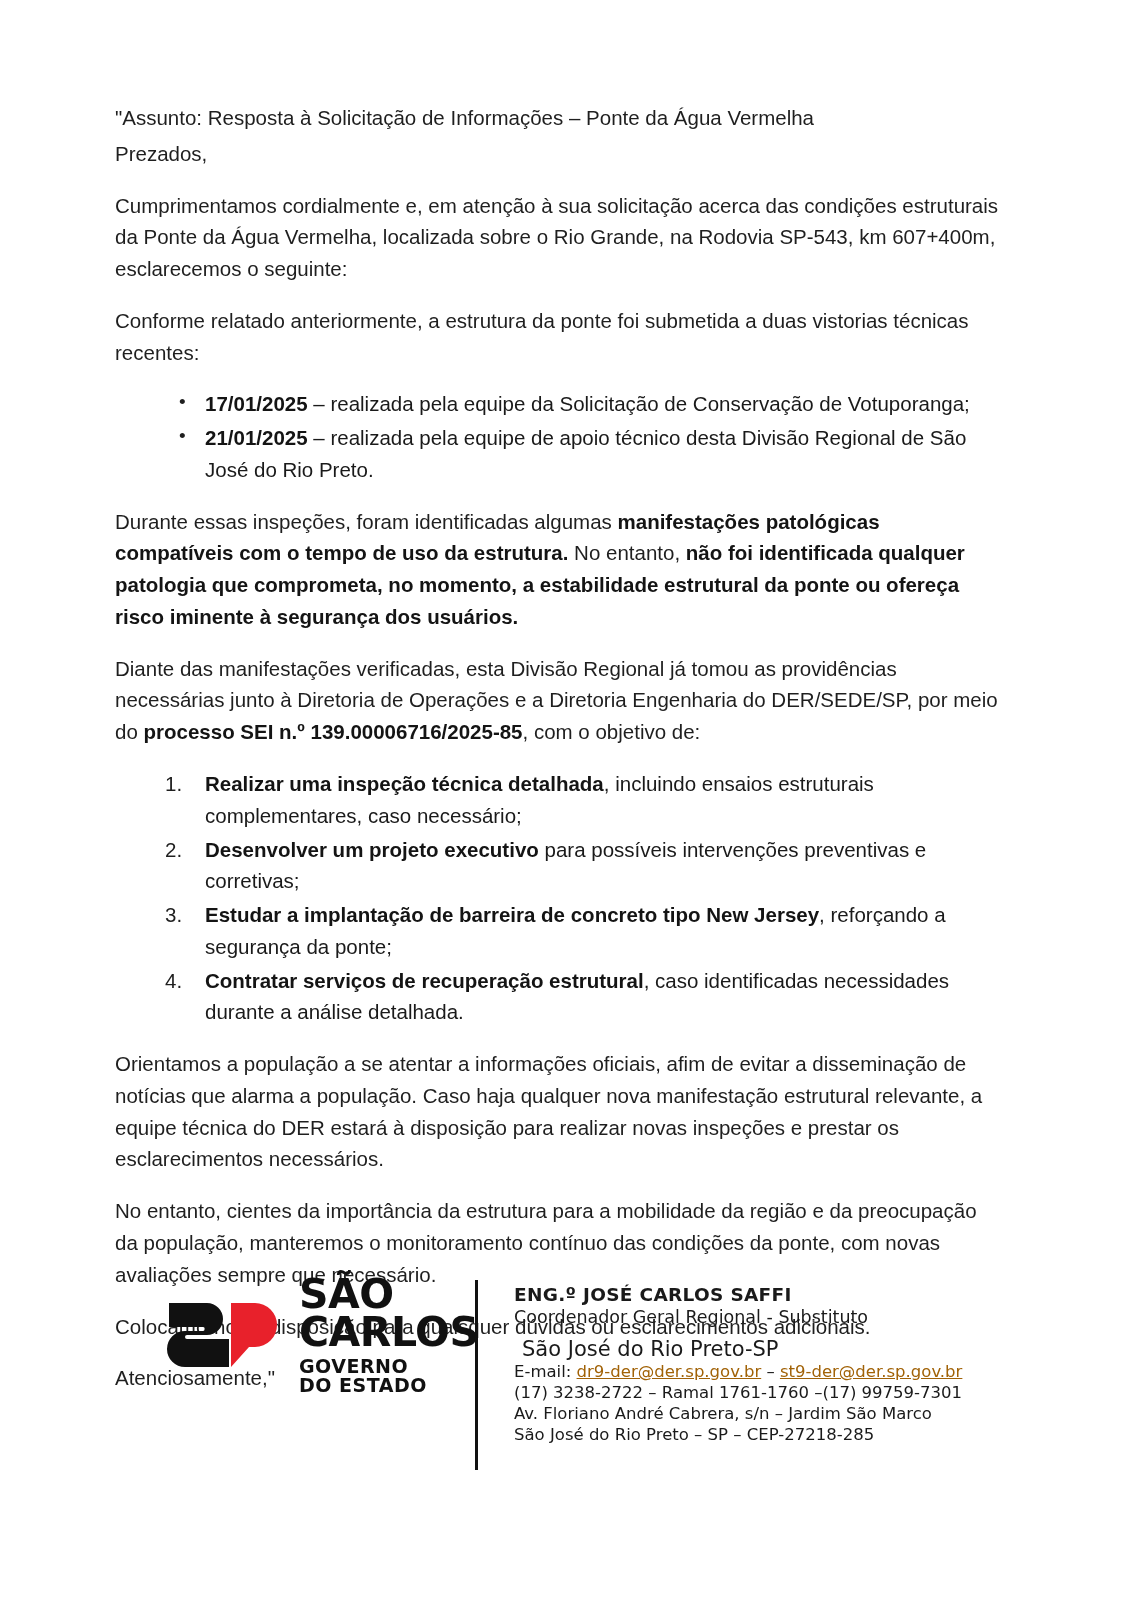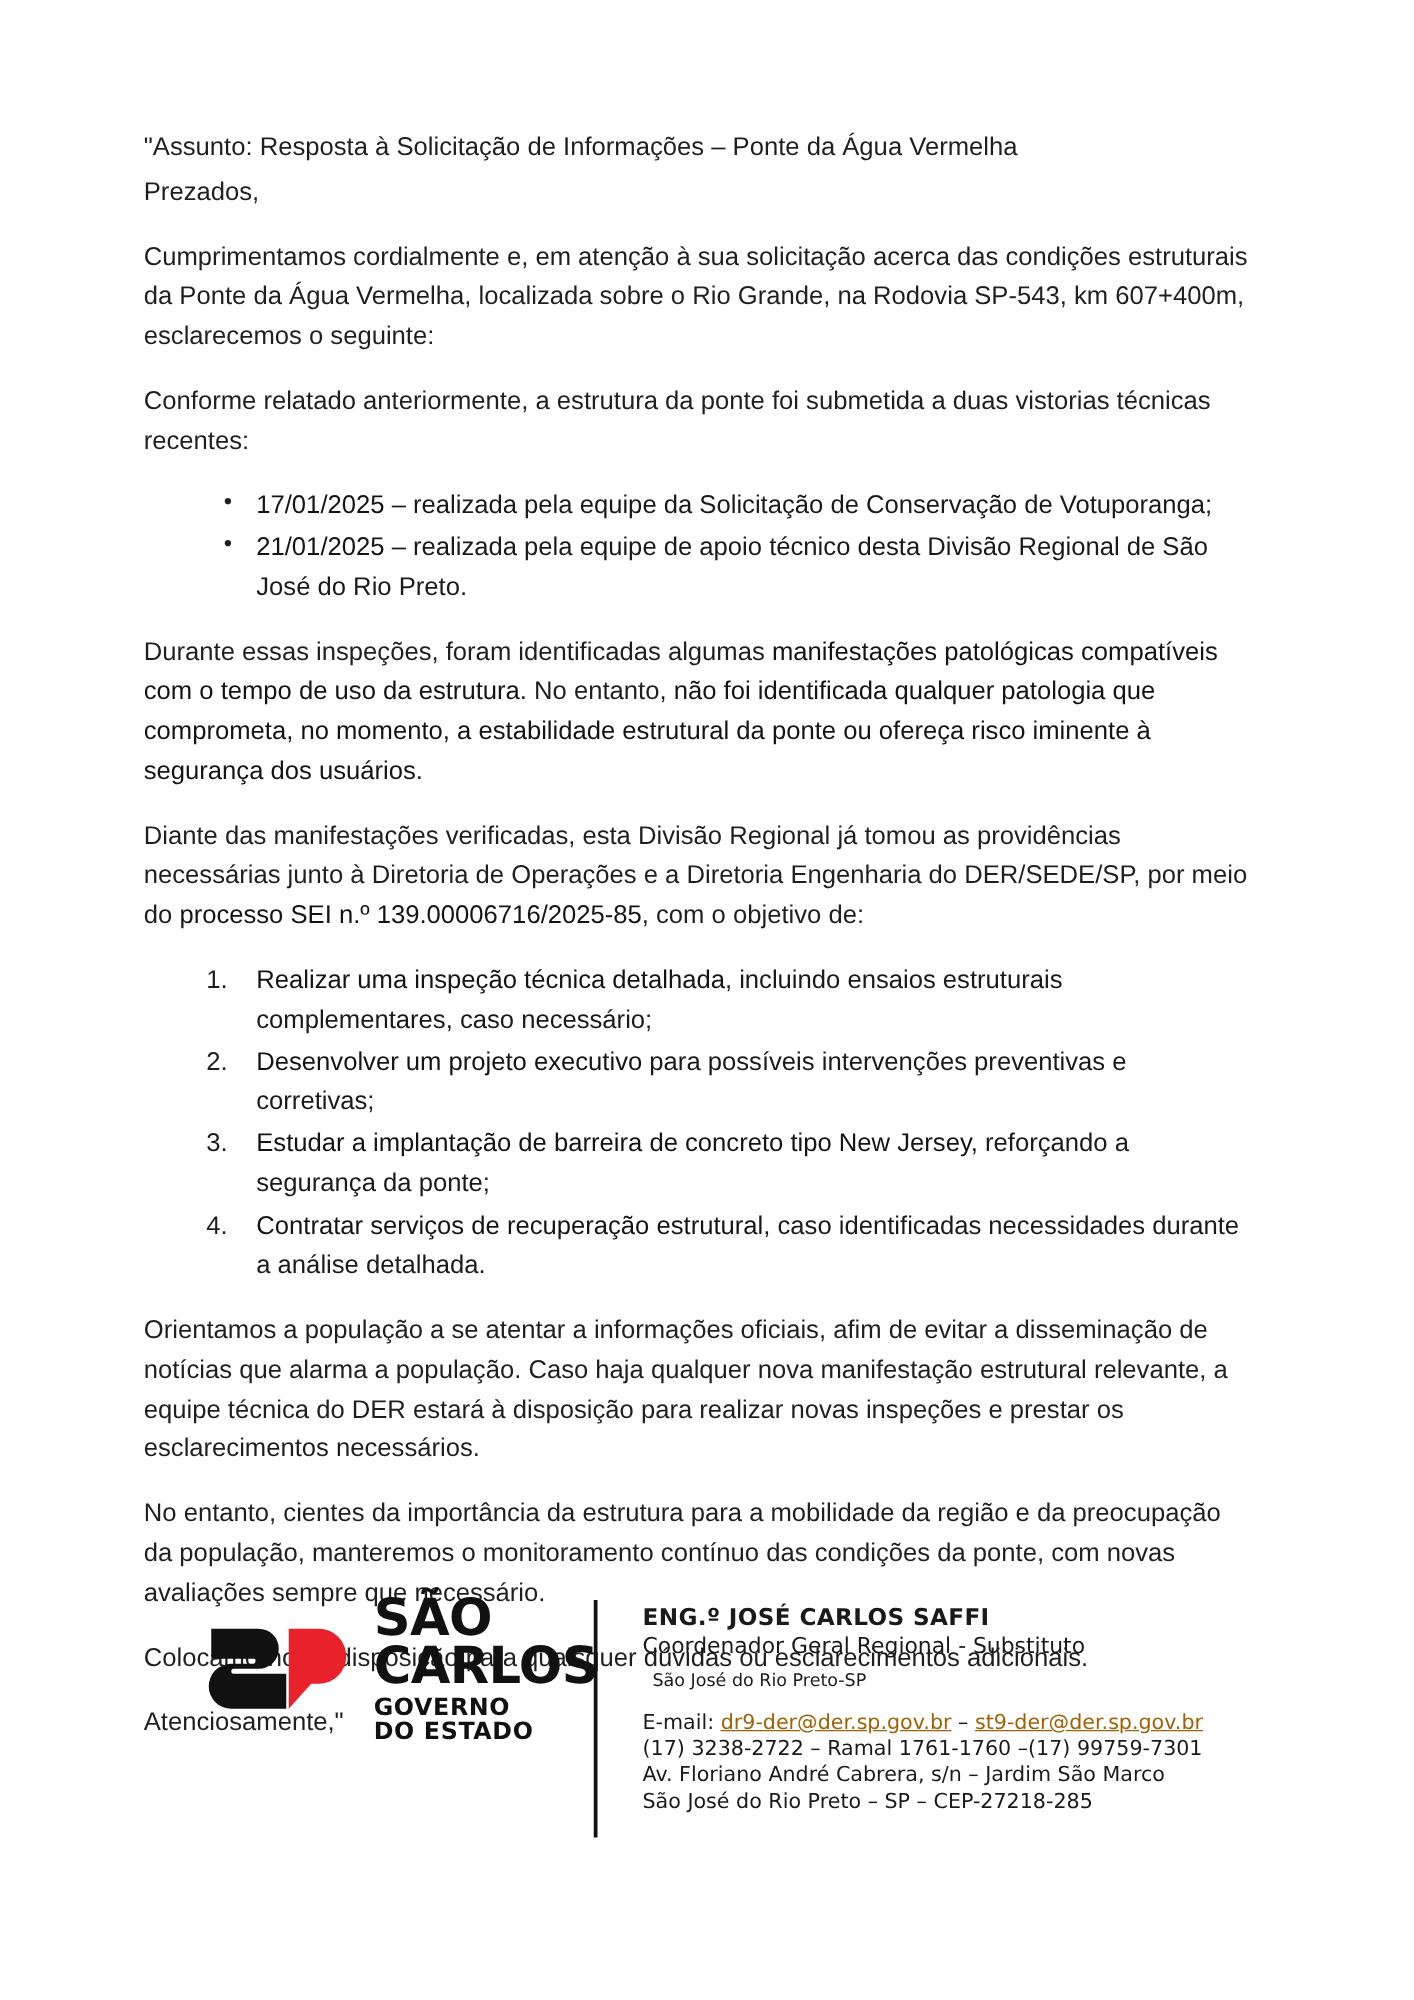--- a/index.html
+++ b/index.html
@@ -31,21 +31,21 @@
     margin: 0 0 20px 0;
     font-size: 20.5px;
     line-height: 1.55;
     color: #1f1f1f;
     text-align: left;
   }
   p.para.tight {
     margin-bottom: 4px;
   }
   .bold {
-    font-weight: normal;
+    font-weight: bold;
     color: #141414;
   }
   ul.bullets {
     margin: 0 0 20px 0;
     padding: 0 0 0 64px;
     list-style: none;
   }
   ul.bullets li {
     position: relative;
     font-size: 20.5px;
@@ -153,22 +153,22 @@
     font-weight: bold;
     font-size: 18.5px;
     letter-spacing: 0.3px;
     margin-bottom: 2px;
   }
   .sig-role {
     font-size: 17.5px;
     margin-bottom: 10px;
   }
   .sig-city {
-    font-size: 14px;
-    margin-bottom: 14px;
+    font-size: 21px;
+    margin-bottom: 0;
     padding-left: 8px;
   }
   .sig-contact {
     font-size: 16.5px;
     line-height: 1.28;
   }
   .sig-contact .label {
   }
   .mail-link {
     color: #a16207;

